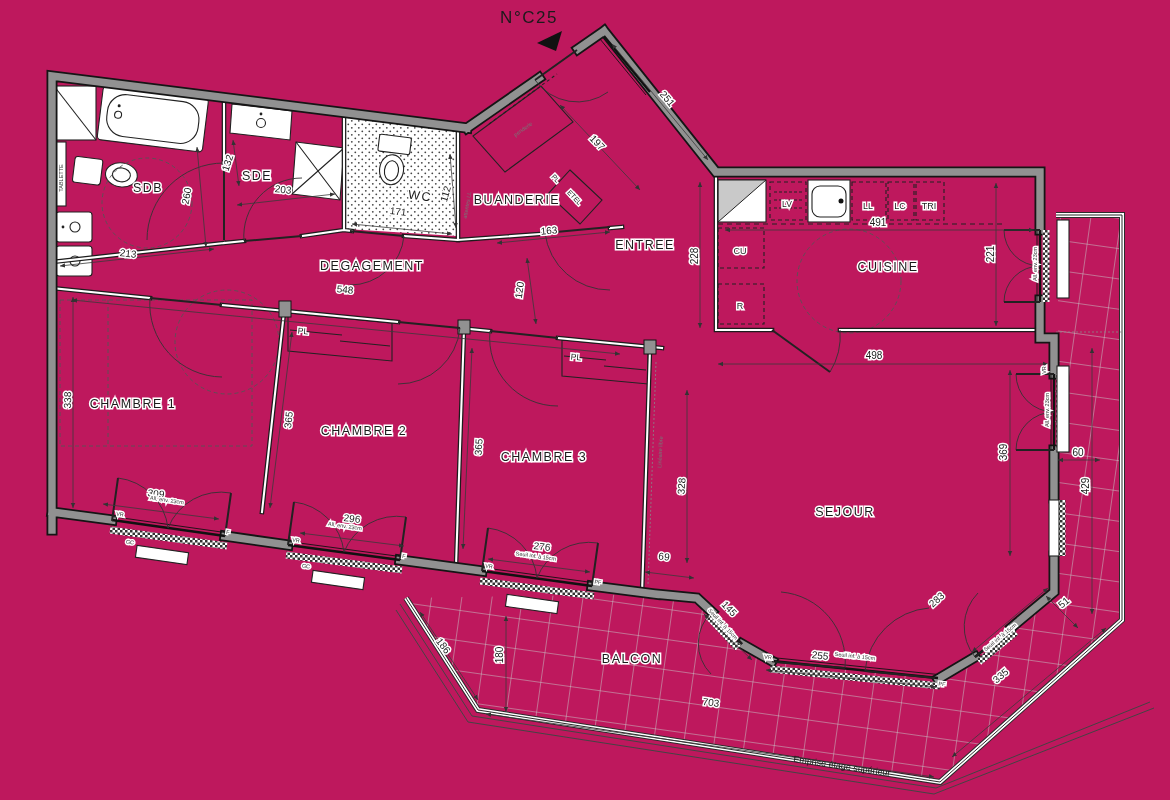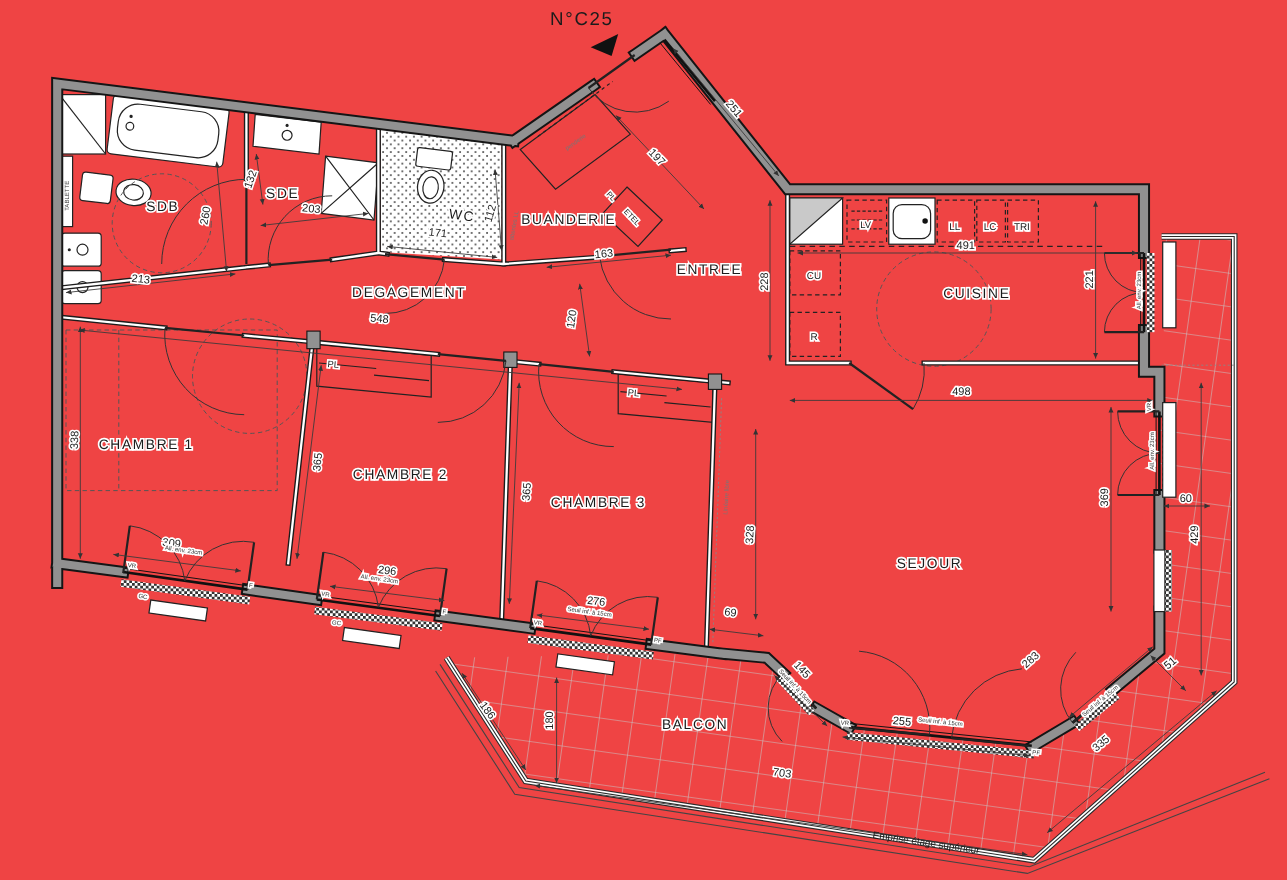--- a/index.html
+++ b/index.html
@@ -1,16 +1,16 @@
 <!DOCTYPE html>
 <html><head>
 <meta charset="utf-8">
 <style>
   html,body{margin:0;padding:0;background:#fff}
-  #stage{width:1170px;height:800px;position:relative;background:#ef4444;overflow:hidden}
+  #stage{width:1170px;height:800px;position:relative;background:#be185d;overflow:hidden}
   svg{display:block}
   .w1{stroke:#151515;stroke-width:11;fill:none;stroke-linecap:square}
   .w2{stroke:#919191;stroke-width:7.4;fill:none;stroke-linecap:square}
   .p1{stroke:#1c1c1c;stroke-width:4.6;fill:none;stroke-linecap:square}
   .p2{stroke:#ffffff;stroke-width:2.1;fill:none;stroke-linecap:square}
   .gl1{stroke:#111;stroke-width:2.4;fill:none}
   .gl2{stroke:#111;stroke-width:0.9;fill:none}
   .chk{stroke:url(#chk);stroke-width:7;fill:none}
   .arc{stroke:#333;stroke-width:0.9;fill:none}
   .leaf{stroke:#222;stroke-width:2;fill:none}

